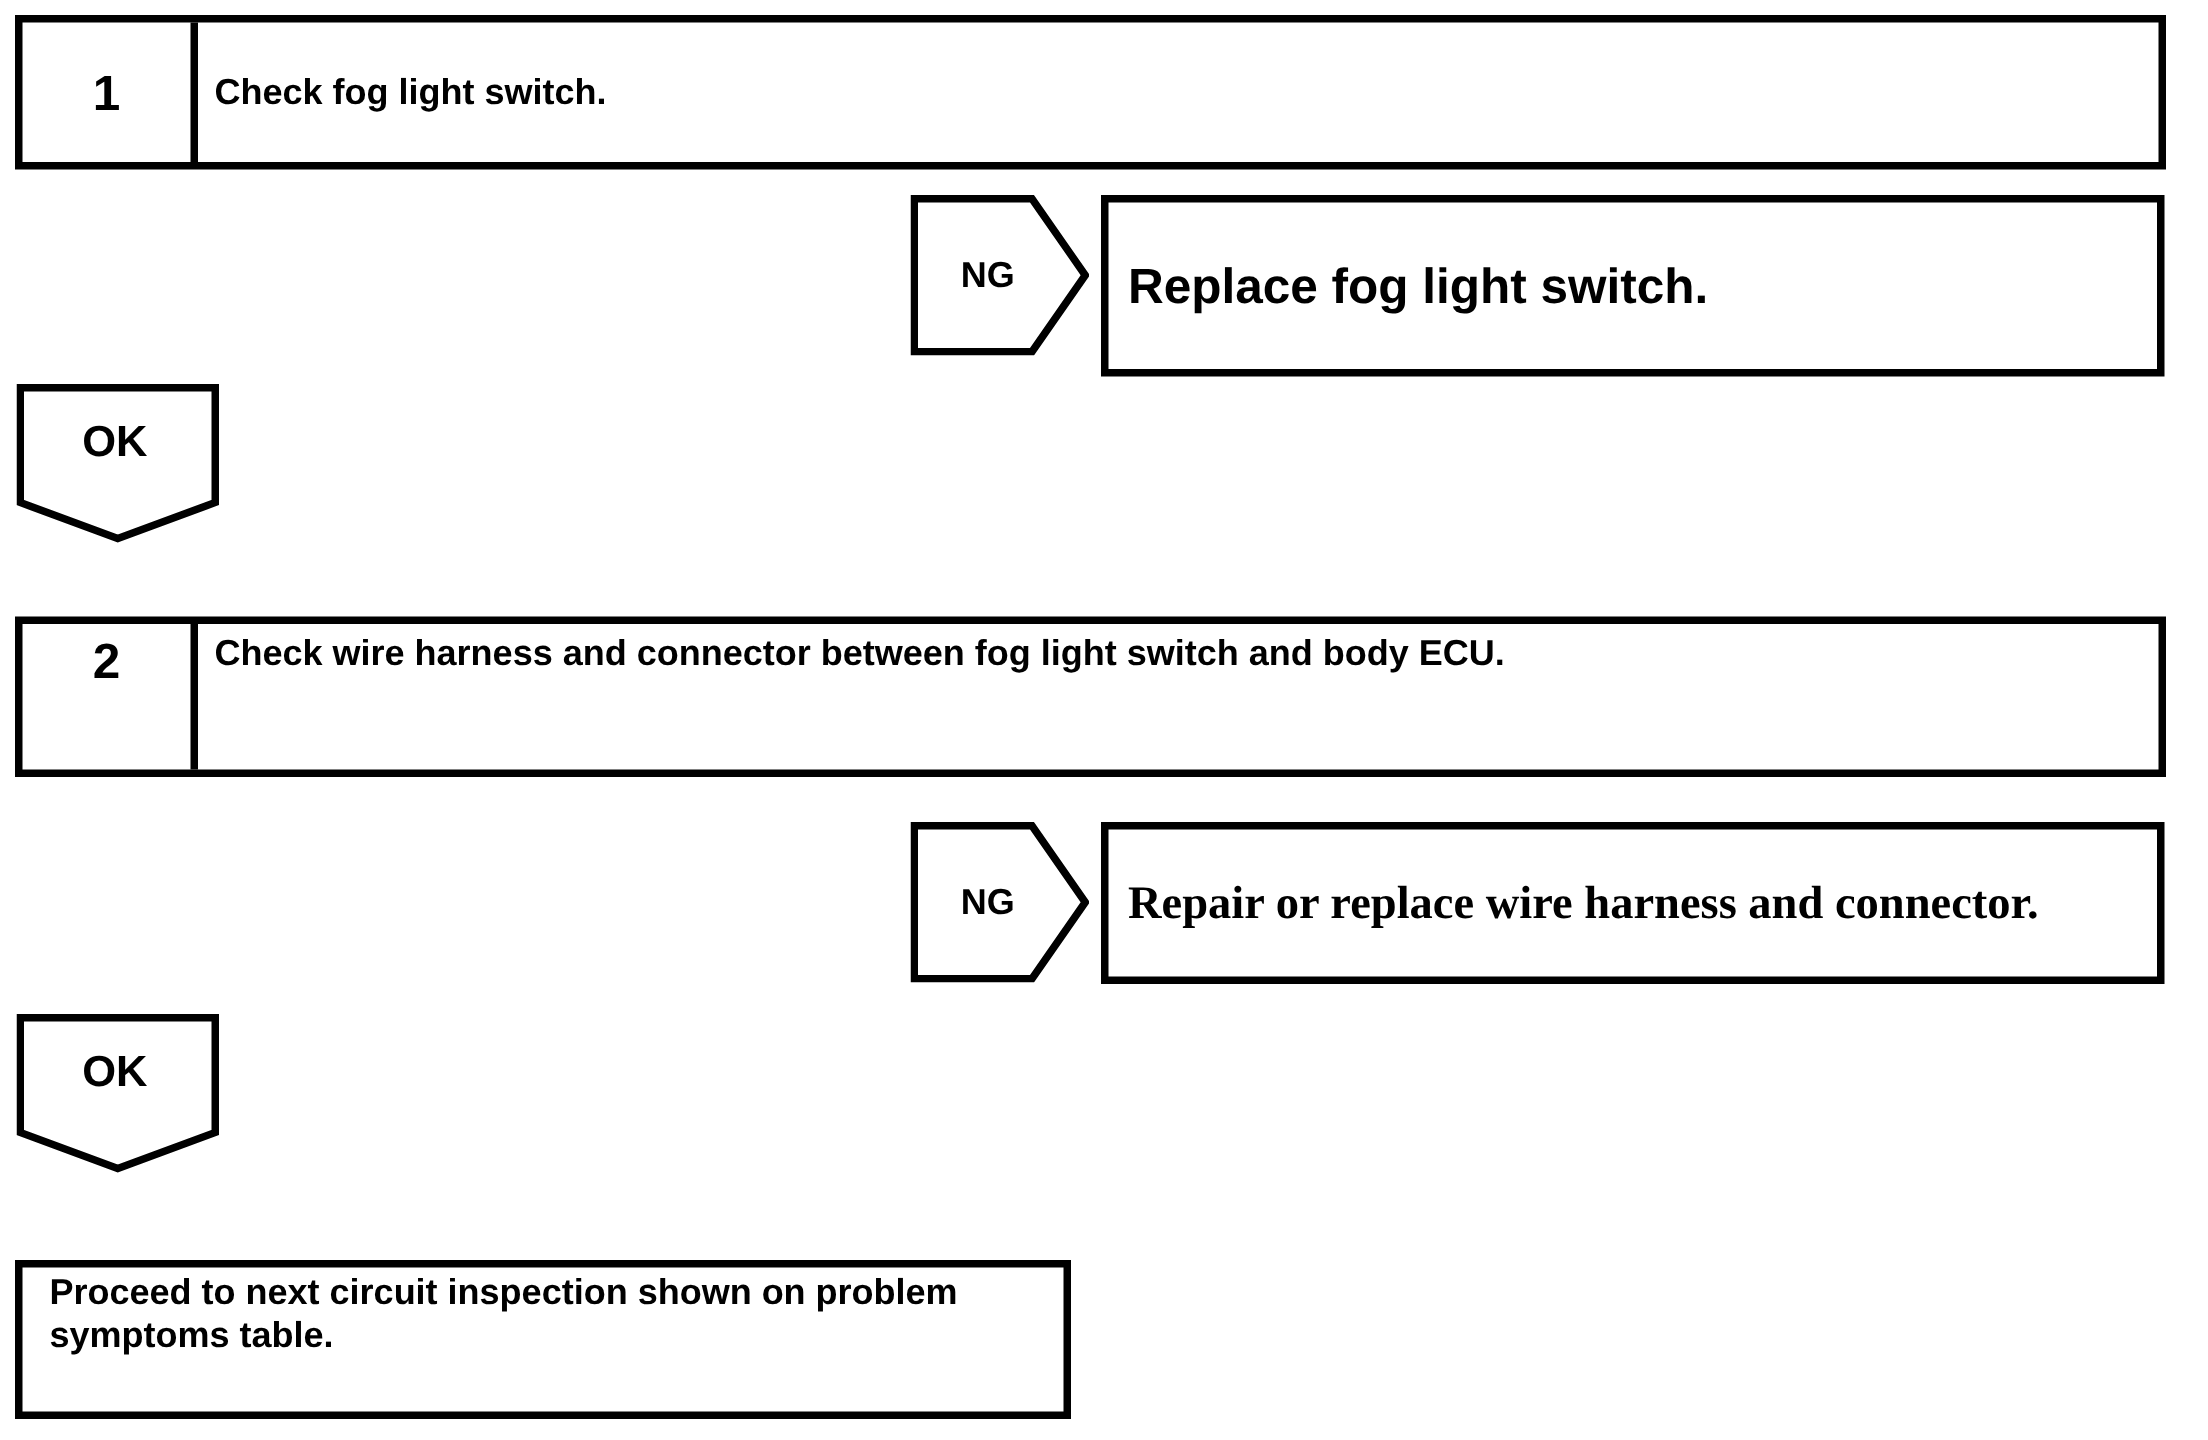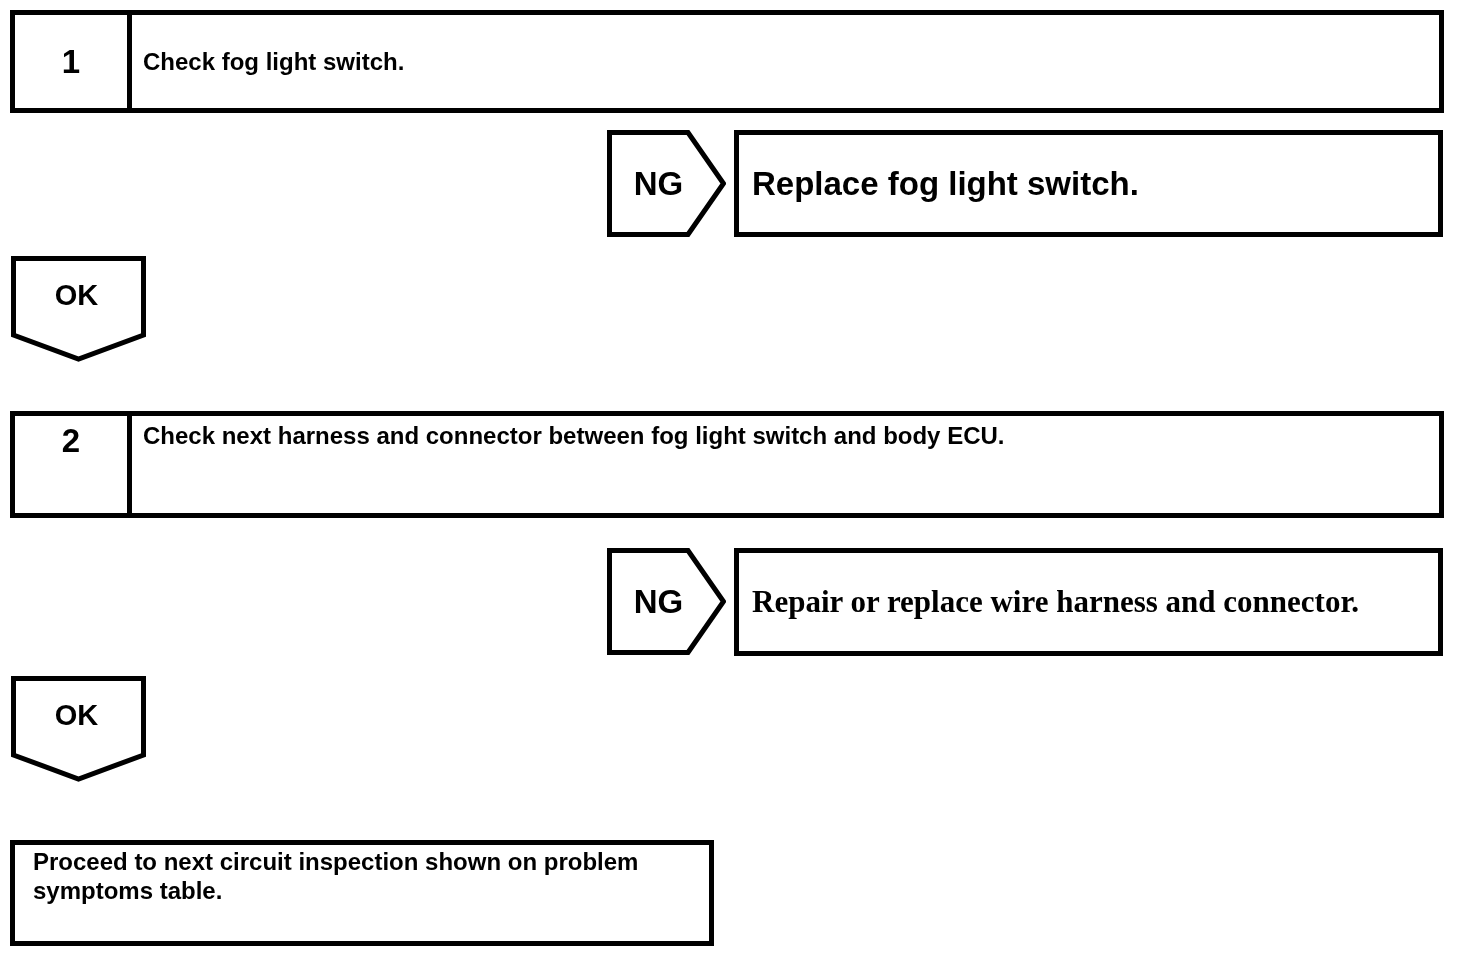--- a/index.html
+++ b/index.html
@@ -49,38 +49,38 @@
     overflow: hidden;
   }
   .action-box.small { font-size: 31px; }
   
   .shape { position: absolute; }
   .shape svg { position: absolute; left: 0; top: 0; display: block; }
   .ng-label {
     position: absolute; left: 0; top: 0;
     width: 103px; height: 107px;
     display: flex; align-items: center; justify-content: center;
-    font-size: 33px;
+    font-size: 24px;
   }
   .ok-label {
     position: absolute; left: 0; top: 0;
     width: 131px; height: 79px;
     display: flex; align-items: center; justify-content: center;
     font-size: 29px;
   }
   
   .final-box {
     padding: 2px 18px 0 18px;
     font-size: 24px;
     line-height: 29px;
   }
   
   #step1   { left: 10px;  top: 10px;  width: 1434px; height: 103px; }
   #ng1     { left: 607px; top: 130px; width: 119px;  height: 107px; }
-  #action1 { left: 734px; top: 130px; width: 709px;  height: 107px; }
+  #action1 { left: 734px; top: 130px; width: 709px;  height: 121px; }
   #ok1     { left: 11px;  top: 256px; width: 135px;  height: 106px; }
   #step2   { left: 10px;  top: 411px; width: 1434px; height: 107px; }
   #ng2     { left: 607px; top: 548px; width: 119px;  height: 107px; }
   #action2 { left: 734px; top: 548px; width: 709px;  height: 108px; font-family: Liberation Serif, serif; }
   #ok2     { left: 11px;  top: 676px; width: 135px;  height: 106px; }
   #final   { left: 10px;  top: 840px; width: 704px;  height: 106px; }
 </style>
 </head>
 <body>
 
@@ -104,21 +104,21 @@
 
   <div class="shape" id="ok1">
     <svg width="135" height="106" viewBox="0 0 135 106">
       <polygon points="2.5,2.5 132.5,2.5 132.5,79 67.5,103 2.5,79" fill="#ffffff" stroke="#000000" stroke-width="5" stroke-linejoin="miter"></polygon>
     </svg>
     <span class="ok-label">OK</span>
   </div>
 
   <div class="box step-box topped" id="step2">
     <div class="num-cell">2</div>
-    <div class="step-text">Check next harness and connector between fog light switch and body ECU.</div>
+    <div class="step-text">Check wire harness and connector between fog light switch and body ECU.</div>
   </div>
 
   <div class="shape" id="ng2">
     <svg width="119" height="107" viewBox="0 0 119 107">
       <polygon points="2.5,2.5 81,2.5 116.5,53.5 81,104.5 2.5,104.5" fill="#ffffff" stroke="#000000" stroke-width="5" stroke-linejoin="miter"></polygon>
     </svg>
     <span class="ng-label">NG</span>
   </div>
 
   <div class="box action-box small" id="action2">

